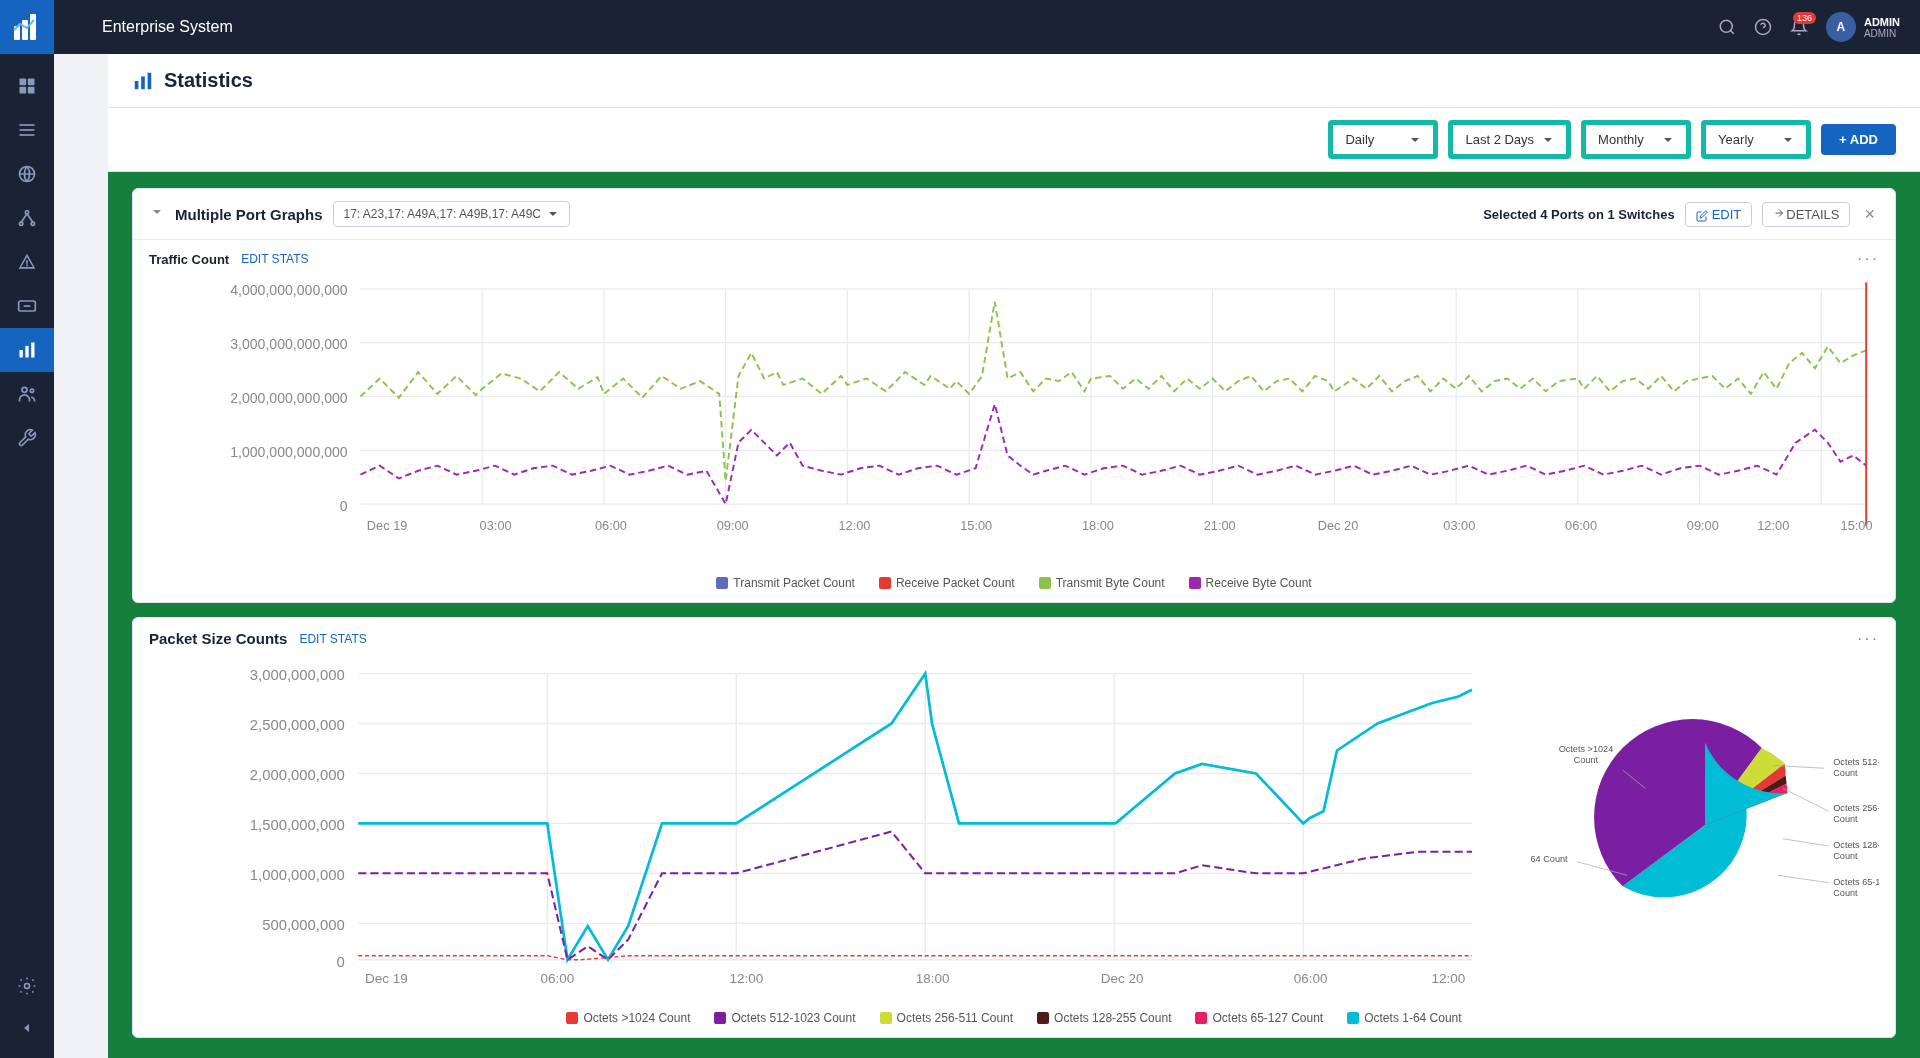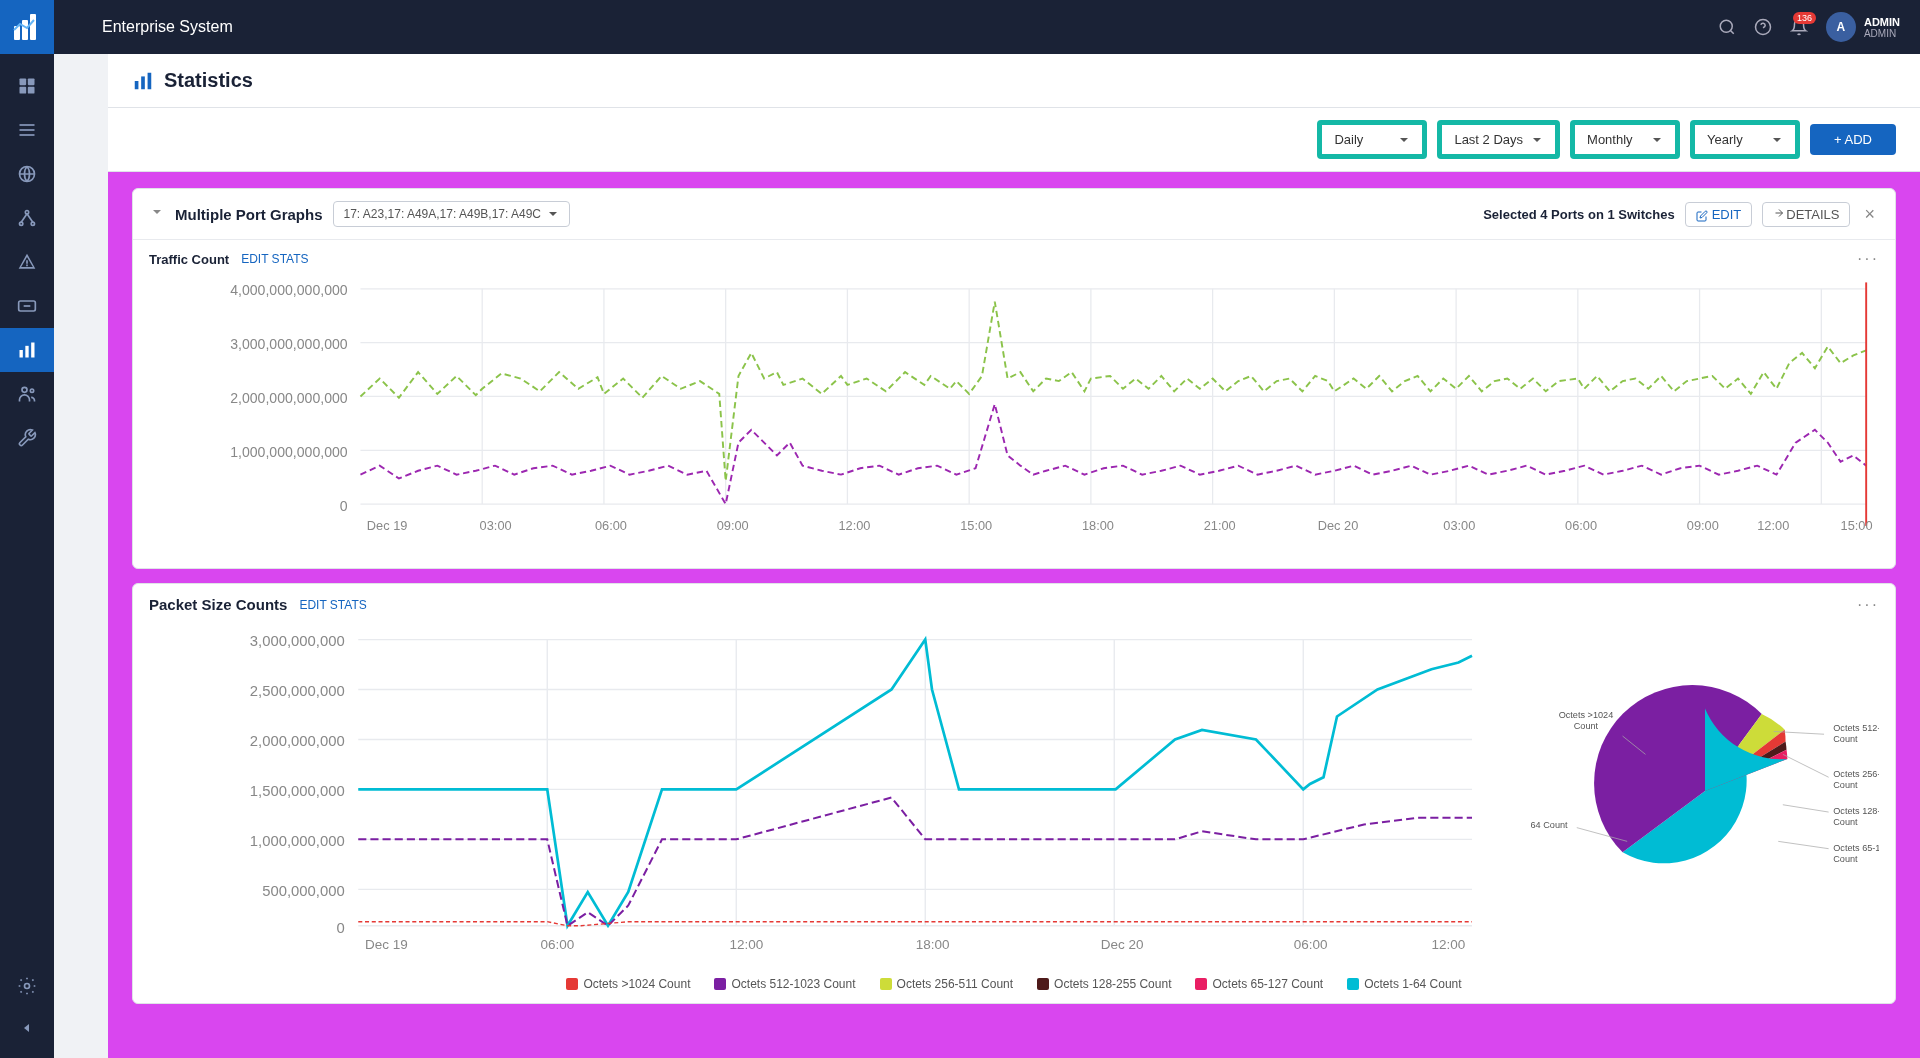--- a/index.html
+++ b/index.html
@@ -121,21 +121,21 @@
     }
 
     
     .main-content {
       margin-left: 54px;
       margin-top: 54px;
       flex: 1;
       display: flex;
       flex-direction: column;
       overflow: hidden;
-      background: #d946ef;
+      background: #15803d;
     }
 
     
     .page-header {
       background: #fff;
       padding: 0 24px;
       height: 54px;
       display: flex;
       align-items: center;
       border-bottom: 1px solid #e0e3e8;
@@ -195,23 +195,23 @@
       gap: 8px;
       min-width: 110px;
     }
     .dropdown-select span { flex: 1; }
     .dropdown-select svg { flex-shrink: 0; }
     .btn-add {
       background: #1565c0;
       color: #fff;
       border: none;
       border-radius: 4px;
-      padding: 8px 24px;
+      padding: 8px 18px;
       font-size: 13px;
-      font-weight: 400;
+      font-weight: 700;
       cursor: pointer;
       display: flex;
       align-items: center;
       gap: 6px;
     }
 
     
     .charts-area {
       flex: 1;
       overflow-y: auto;
@@ -604,20 +604,38 @@
           <text x="823" y="198" font-size="10" fill="#888">21:00</text>
           <text x="912" y="198" font-size="10" fill="#888">Dec 20</text>
           <text x="1010" y="198" font-size="10" fill="#888">03:00</text>
           <text x="1105" y="198" font-size="10" fill="#888">06:00</text>
           <text x="1200" y="198" font-size="10" fill="#888">09:00</text>
           <text x="1255" y="198" font-size="10" fill="#888">12:00</text>
           <text x="1320" y="198" font-size="10" fill="#888">15:00</text>
         </svg>
       </div>
 
+      <div class="legend-row">
+        <div class="legend-item">
+          <div class="legend-dot" style="background:#5c6bc0;"></div>
+          <span>Transmit Packet Count</span>
+        </div>
+        <div class="legend-item">
+          <div class="legend-dot" style="background:#e53935;"></div>
+          <span>Receive Packet Count</span>
+        </div>
+        <div class="legend-item">
+          <div class="legend-dot" style="background:#8bc34a;"></div>
+          <span>Transmit Byte Count</span>
+        </div>
+        <div class="legend-item">
+          <div class="legend-dot" style="background:#9c27b0;"></div>
+          <span>Receive Byte Count</span>
+        </div>
+      </div>
     </div>
 
     <div class="chart-card">
       <div class="chart-subheader" style="padding:12px 16px 0;">
         <span class="chart-label" style="font-size:15px;">Packet Size Counts</span>
         <span class="edit-stats-link">EDIT STATS</span>
         <span class="more-options">···</span>
       </div>
 
       <div class="bottom-chart-row">

